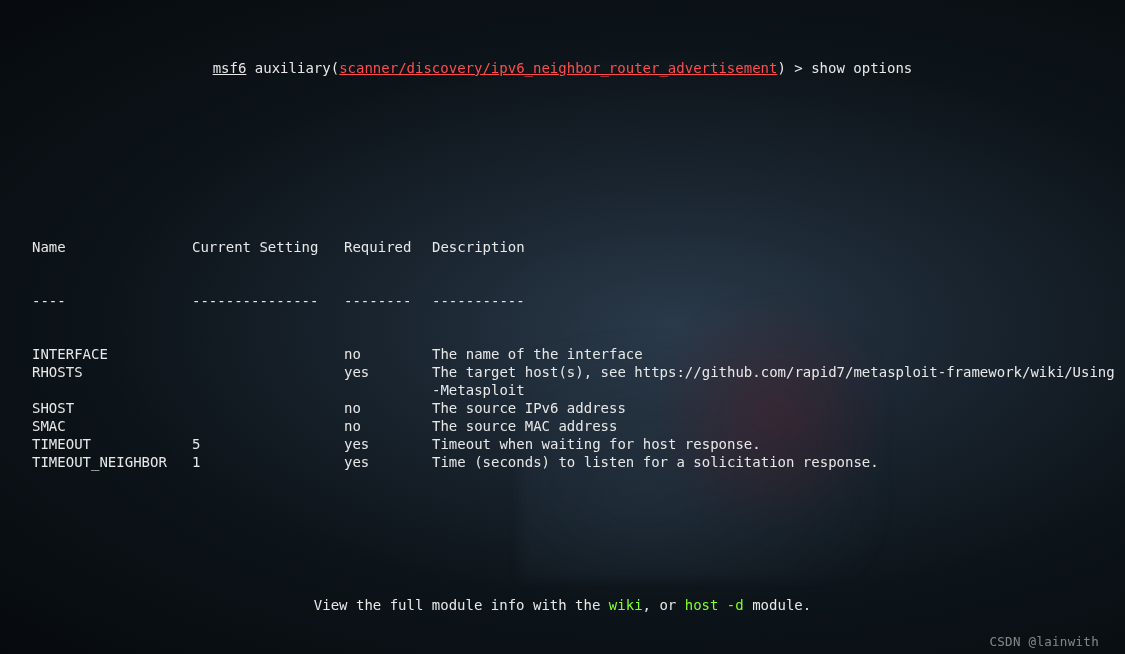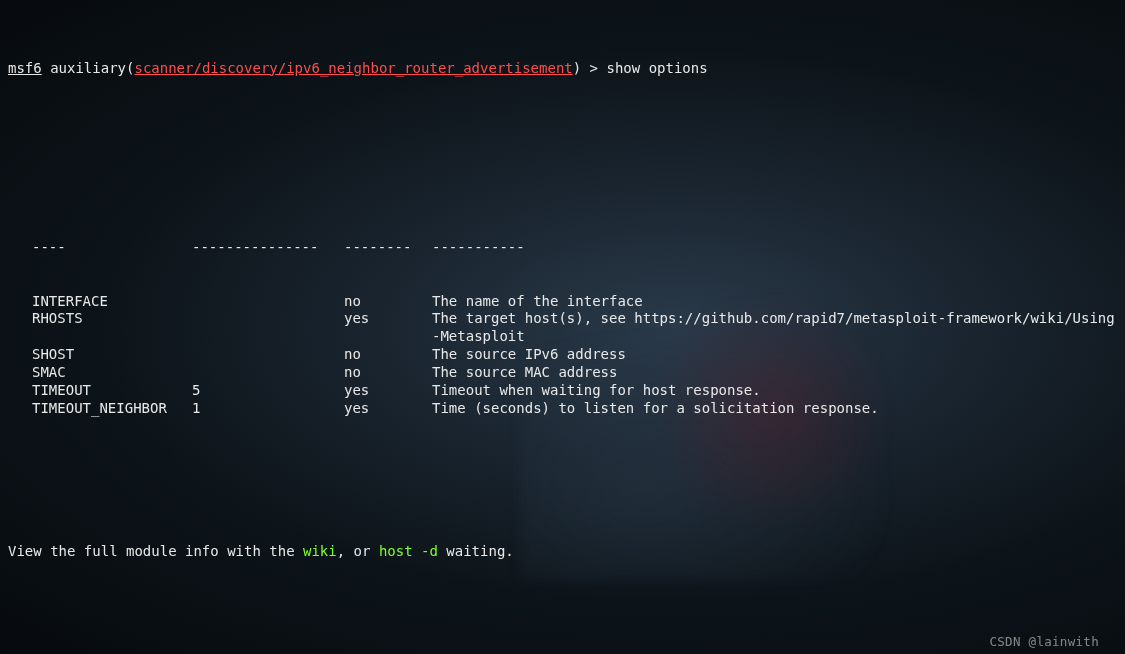--- a/index.html
+++ b/index.html
@@ -33,21 +33,21 @@
   .terminal {
     position: relative;
     z-index: 1;
     padding: 6px 8px;
     white-space: pre-wrap;
     word-break: break-all;
   }
   .u { text-decoration: underline; }
   .red { color: #ff4d4d; }
   .lime { color: #7cff2d; }
-  .row { display: block; }
+  .row { display: block; text-align: center; }
   .tbl { display: block; padding-left: 24px; }
   .tr { display: flex; }
   .c1 { width: 160px; flex: none; }
   .c2 { width: 152px; flex: none; }
   .c3 { width: 88px; flex: none; }
   .c4 { flex: 1; }
   .watermark {
     position: absolute;
     right: 26px;
     bottom: 4px;
@@ -63,31 +63,37 @@
 <div class="terminal">
 
 
 <span class="row"><span class="u">msf6</span> <span>auxiliary</span>(<span class="red u">scanner/discovery/ipv6_neighbor_router_advertisement</span>) <span>&gt;</span> <span>show options</span></span>
 <span class="row"> </span>
 <span class="row"> </span>
 
 
 <div class="tbl">
   <div class="tr">
+    <span class="c1">Name</span>
+    <span class="c2">Current Setting</span>
+    <span class="c3">Required</span>
+    <span class="c4">Description</span>
+  </div>
+  <div class="tr">
     <span class="c1">----</span>
     <span class="c2">---------------</span>
     <span class="c3">--------</span>
     <span class="c4">-----------</span>
   </div>
   <div id="opt-rows"><div class="tr"><span class="c1">INTERFACE</span><span class="c2"></span><span class="c3">no</span><span class="c4">The name of the interface</span></div><div class="tr"><span class="c1">RHOSTS</span><span class="c2"></span><span class="c3">yes</span><span class="c4">The target host(s), see https://github.com/rapid7/metasploit-framework/wiki/Using-Metasploit</span></div><div class="tr"><span class="c1">SHOST</span><span class="c2"></span><span class="c3">no</span><span class="c4">The source IPv6 address</span></div><div class="tr"><span class="c1">SMAC</span><span class="c2"></span><span class="c3">no</span><span class="c4">The source MAC address</span></div><div class="tr"><span class="c1">TIMEOUT</span><span class="c2">5</span><span class="c3">yes</span><span class="c4">Timeout when waiting for host response.</span></div><div class="tr"><span class="c1">TIMEOUT_NEIGHBOR</span><span class="c2">1</span><span class="c3">yes</span><span class="c4">Time (seconds) to listen for a solicitation response.</span></div></div>
 </div>
 
 <span class="row"> </span>
 <span class="row"> </span>
-<span class="row"><span>View the full module info with the </span><span class="lime">wiki</span><span>, or </span><span class="lime">host -d</span><span> waiting.</span></span>
+<span class="row"><span>View the full module info with the </span><span class="lime">wiki</span><span>, or </span><span class="lime">host -d</span><span> module.</span></span>
 
 
 
 
 
 
 
 
 
 

